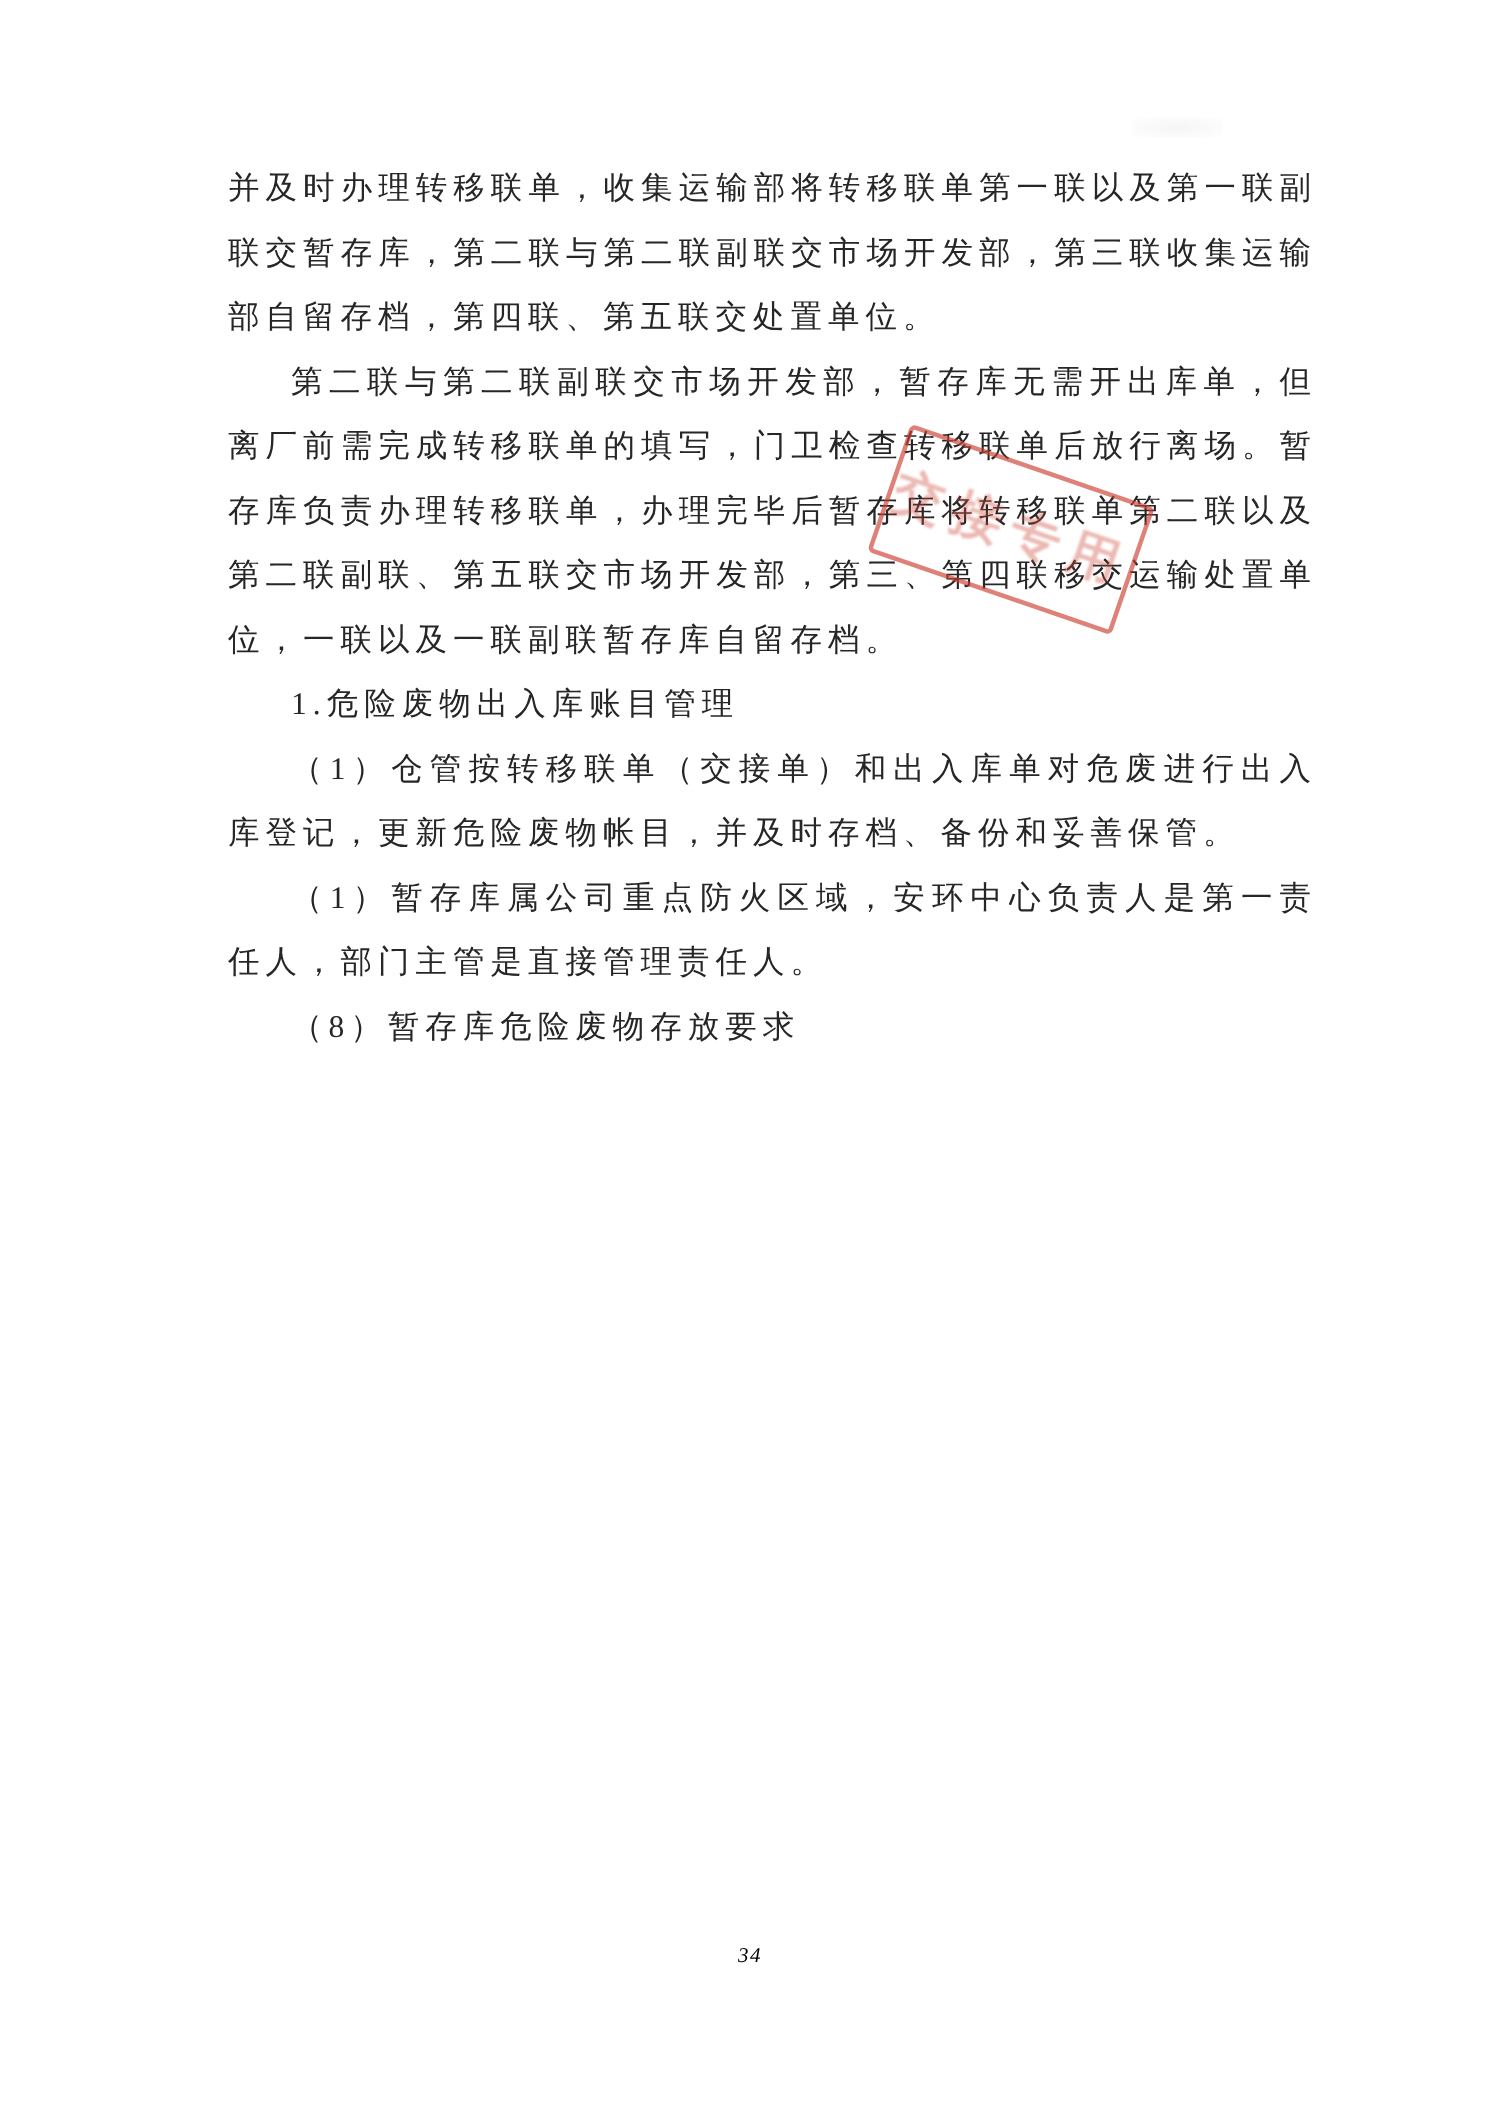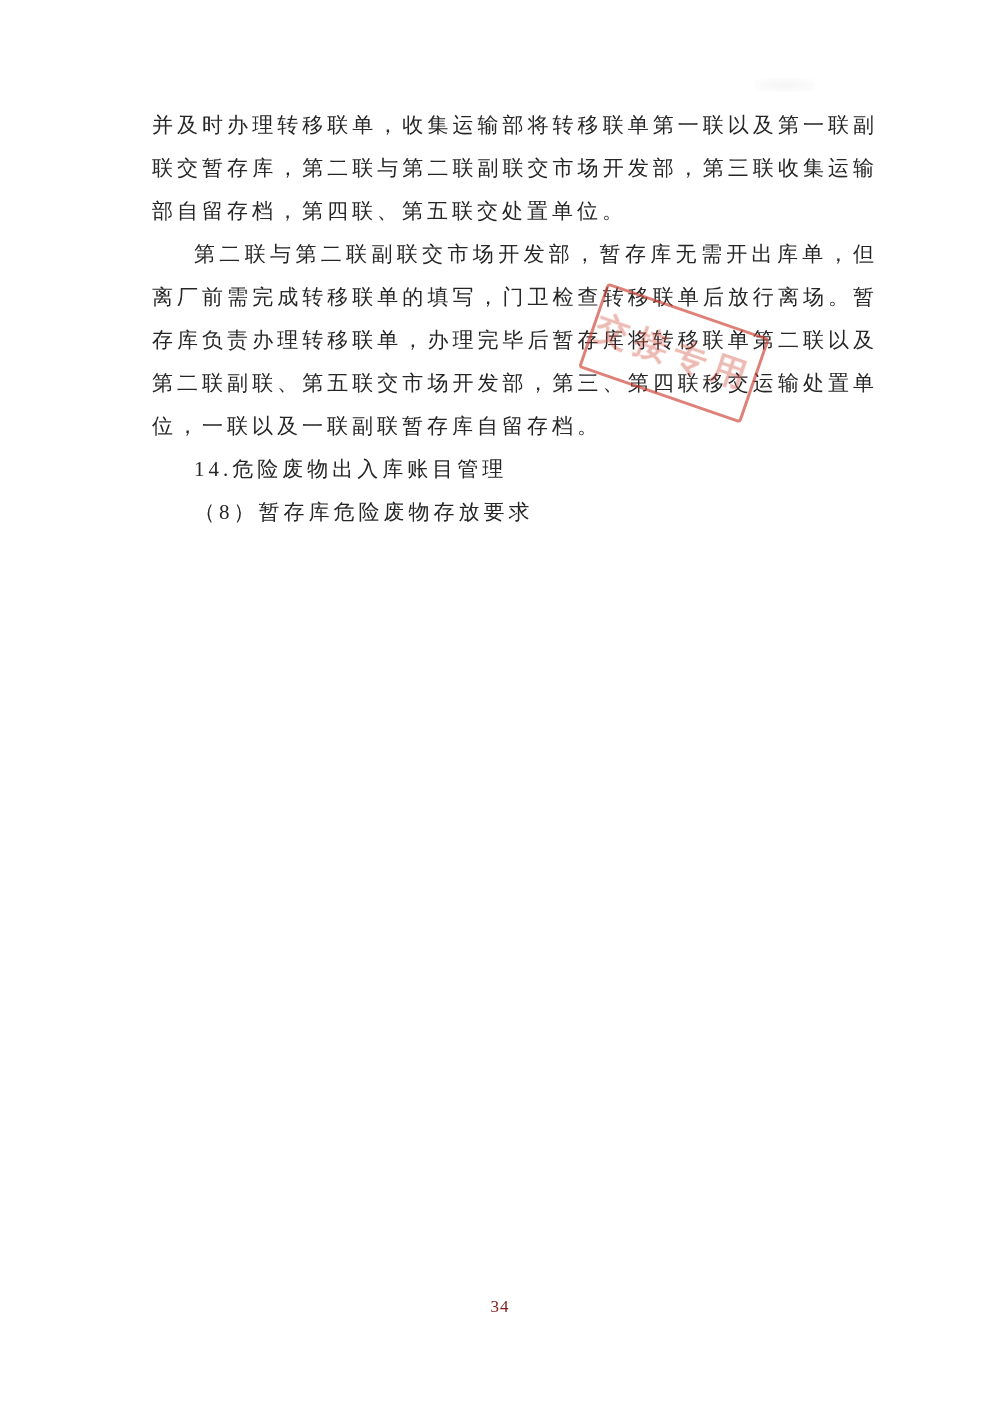--- a/index.html
+++ b/index.html
@@ -61,23 +61,24 @@
     font-weight: bold;
     white-space: nowrap;
     filter: blur(0.6px);
   }
   .page-footer {
     position: absolute;
     left: 0;
     top: 1297px;
     width: 100%;
     text-align: center;
-    color: #7f1d1d;
-    font-size: 17px;
+    color: #000000;
+    font-size: 14px;
     letter-spacing: 1px;
+    font-style: italic;
   }
   
   .smudge {
     position: absolute;
     left: 755px;
     top: 78px;
     width: 60px;
     height: 14px;
     background: radial-gradient(ellipse at center, rgba(200,200,200,0.18), rgba(255,255,255,0));
     pointer-events: none;
@@ -86,21 +87,23 @@
 </head>
 <body>
 
 <div class="page">
 
   <div class="smudge"></div>
 
   <div class="content">
     <p>并及时办理转移联单，收集运输部将转移联单第一联以及第一联副联交暂存库，第二联与第二联副联交市场开发部，第三联收集运输部自留存档，第四联、第五联交处置单位。</p>
     <p class="indent">第二联与第二联副联交市场开发部，暂存库无需开出库单，但离厂前需完成转移联单的填写，门卫检查转移联单后放行离场。暂存库负责办理转移联单，办理完毕后暂存库将转移联单第二联以及第二联副联、第五联交市场开发部，第三、第四联移交运输处置单位，一联以及一联副联暂存库自留存档。</p>
-    <p class="indent">14.危险废物出入库账目管理</p>
+    <p class="indent">1.危险废物出入库账目管理</p>
+    <p class="indent">（1）仓管按转移联单（交接单）和出入库单对危废进行出入库登记，更新危险废物帐目，并及时存档、备份和妥善保管。</p>
+    <p class="indent">（1）暂存库属公司重点防火区域，安环中心负责人是第一责任人，部门主管是直接管理责任人。</p>
     <p class="indent">（8）暂存库危险废物存放要求</p>
   </div>
 
   <div class="stamp">
     <span class="stamp-text">交接专用</span>
   </div>
 
   <div class="page-footer">34</div>
 
 </div>

